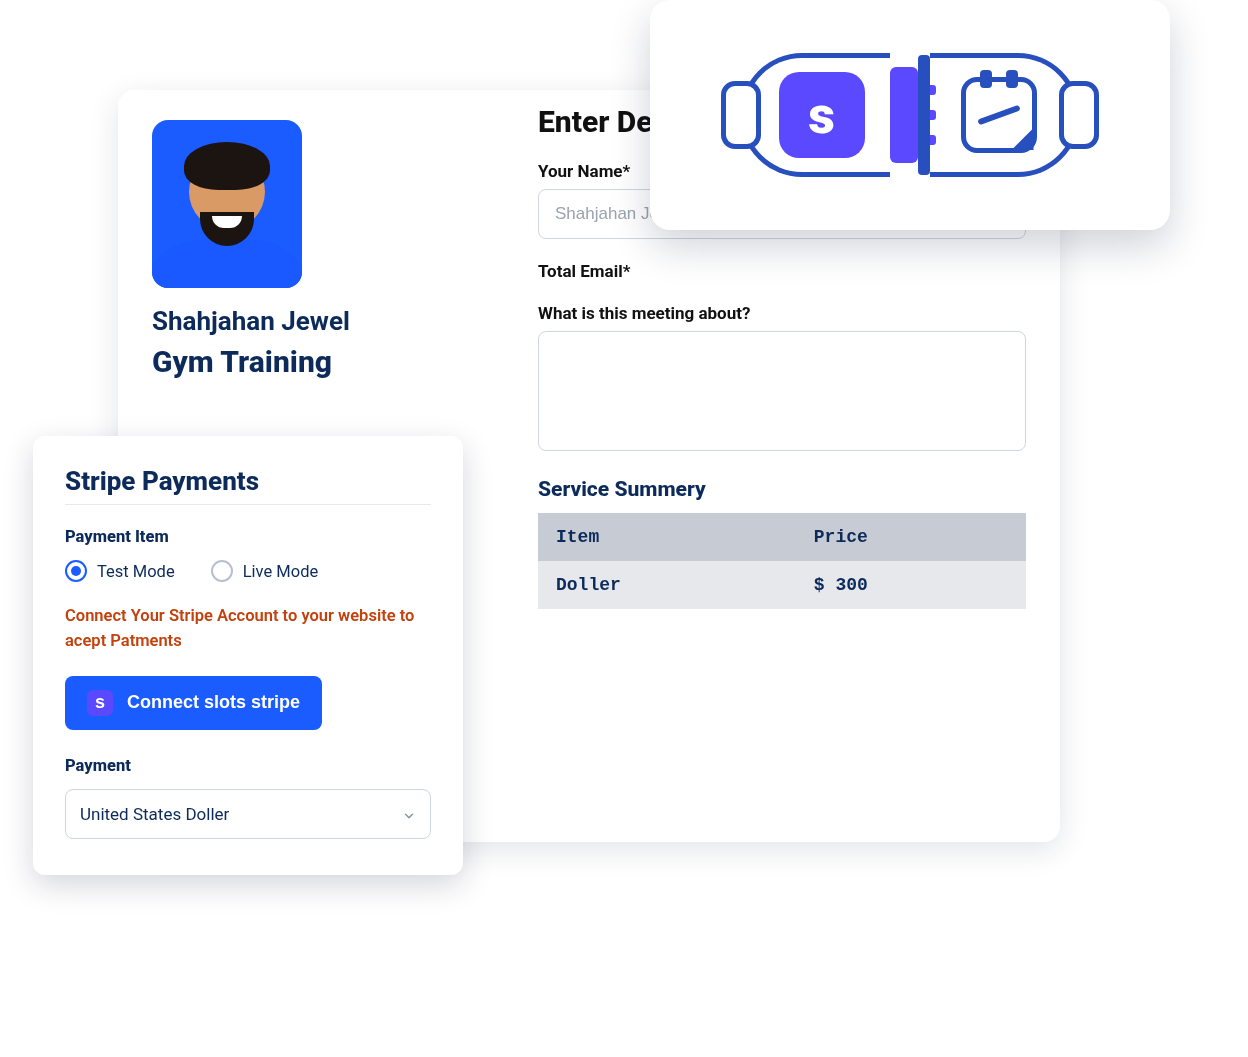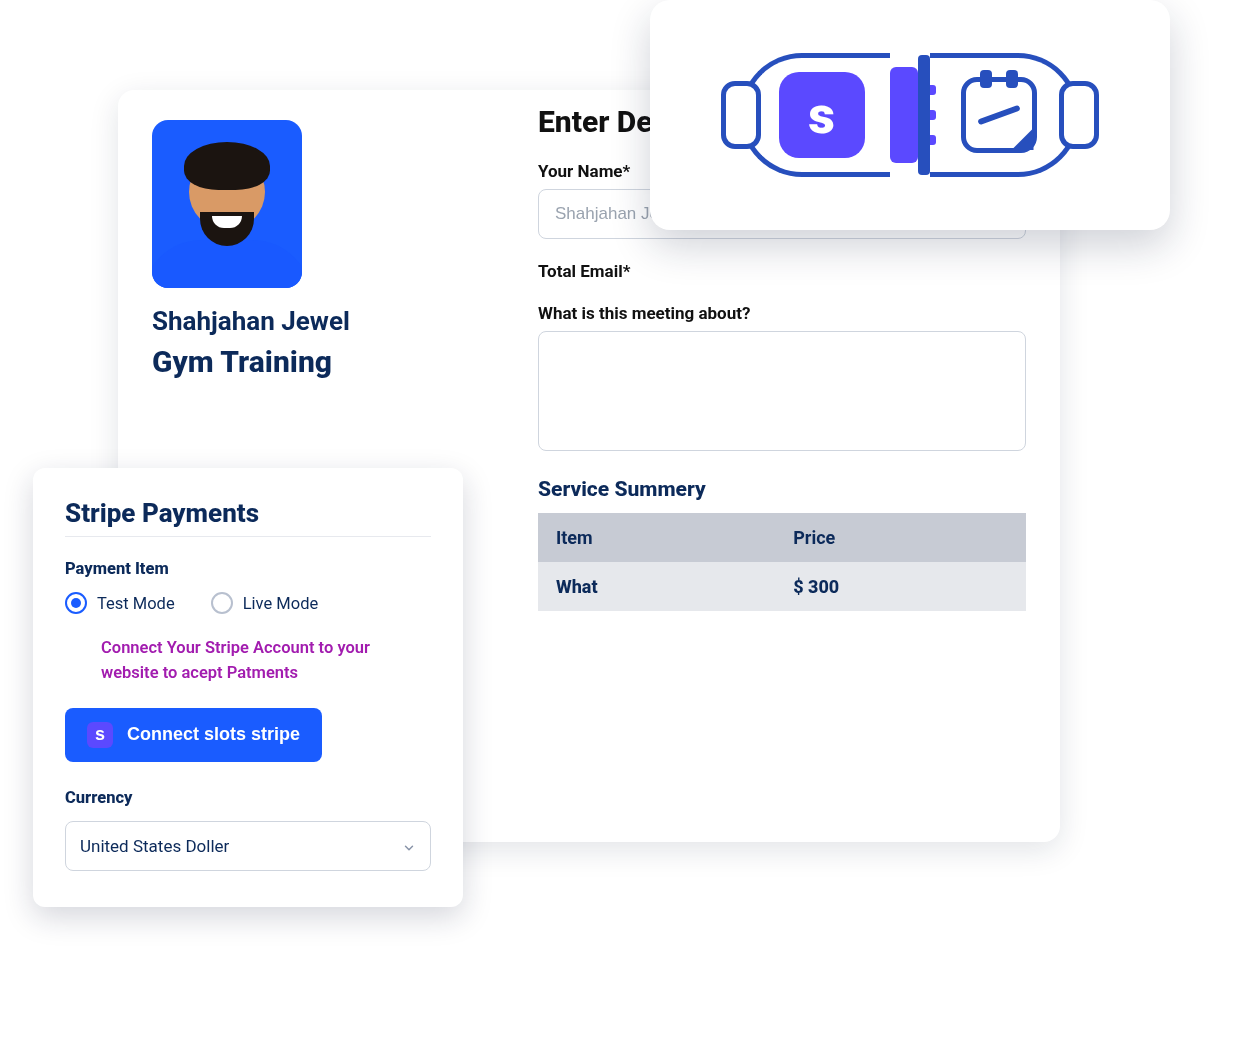--- a/index.html
+++ b/index.html
@@ -123,20 +123,21 @@
     color: #0c2a5a;
     margin-top: 6px;
     margin-bottom: 12px;
   }
 
   .pay-table {
     width: 100%;
     border-collapse: collapse;
     font-size: 18px;
     color:#0c2a5a;
+    font-family:Liberation Mono, monospace;
   }
   .pay-table .header-row td {
     background: #c7cbd4;
     font-weight: 700;
     padding: 14px 18px;
   }
   .pay-table .charge-row td {
     font-weight: 800;
     padding: 16px 6px;
   }
@@ -144,21 +145,21 @@
     background: #e6e8ec;
     font-weight: 800;
     padding: 14px 18px;
   }
   .pay-table td.price { text-align: left; }
 
   
   .stripe-panel {
     position: absolute;
     left: 33px;
-    top: 468px;
+    top: 436px;
     width: 430px;
     background: #ffffff;
     border-radius: 12px;
     box-shadow: 0 10px 30px rgba(20,30,60,0.18);
     padding: 30px 32px 36px 32px;
     font-size: 16.5px;
     color:#0c2a5a;
   }
   .sp-title {
     font-size: 26px;
@@ -173,21 +174,21 @@
   .sp-hr { border:none;border-top:1px solid #e7e9ee;margin-bottom:22px; }
   .sp-label { font-weight: 800; margin-bottom: 14px; }
   .radio-row { display:flex; gap:36px; margin-bottom:22px; }
   .radio-opt { display:flex; align-items:center; gap:10px; cursor:pointer; }
   .r-outer {
     width:22px;height:22px;border-radius:50%;
     border:2.5px solid #b8c0cf; display:flex;align-items:center;justify-content:center;
   }
   .r-outer.sel { border-color:#1a5cff; }
   .r-inner { width:10px;height:10px;border-radius:50%;background:#1a5cff; }
-  .sp-note { color:#a21caf; font-weight:600; line-height:1.5; margin-bottom:22px;margin-left:36px; }
+  .sp-note { color:#c2410c; font-weight:600; line-height:1.5; margin-bottom:22px; }
   .stripe-btn {
     background:#1a5cff;color:#fff;border:none;border-radius:8px;
     padding:14px 22px;font-size:18px;font-weight:700;
     display:inline-flex;align-items:center;gap:14px;cursor:pointer;
     margin-bottom:26px;
   }
   .stripe-btn .mini-s {
     width:26px;height:26px;border-radius:6px;background:#5b49ff;
     color:#fff;display:flex;align-items:center;justify-content:center;
     font-weight:900;font-size:18px;
@@ -282,21 +283,21 @@
     </div>
 
     <div class="pay-heading">Service Summery</div>
     <table class="pay-table">
       <tbody>
           <tr class="header-row">
         <td>Item</td>
         <td class="price">Price</td>
       </tr>
       <tr class="total-row">
-        <td>What</td>
+        <td>Doller</td>
         <td class="price">$ 300</td>
       </tr>
     </tbody>
       </table>
   </div>
 </div>
 
 <div class="stripe-panel">
   <div class="sp-title">Stripe Payments</div>
   <hr class="sp-hr">
@@ -315,21 +316,21 @@
     </div>
   </div>
 
   <div class="sp-note">Connect Your Stripe Account to your website to acept Patments</div>
 
   <button class="stripe-btn">
     <span class="mini-s">s</span>
     <span>Connect slots stripe</span>
   </button>
 
-  <div class="sp-label">Currency</div>
+  <div class="sp-label">Payment</div>
   <div class="currency-select">
     <span>United States Doller</span>
     <span class="chev">
       <svg viewBox="0 0 24 24" width="14" height="14" fill="none" stroke="#8893a8" stroke-width="2.5" stroke-linecap="round" stroke-linejoin="round">
           <polyline points="6 9 12 15 18 9"></polyline>
         </svg>
     </span>
   </div>
 </div>
 

